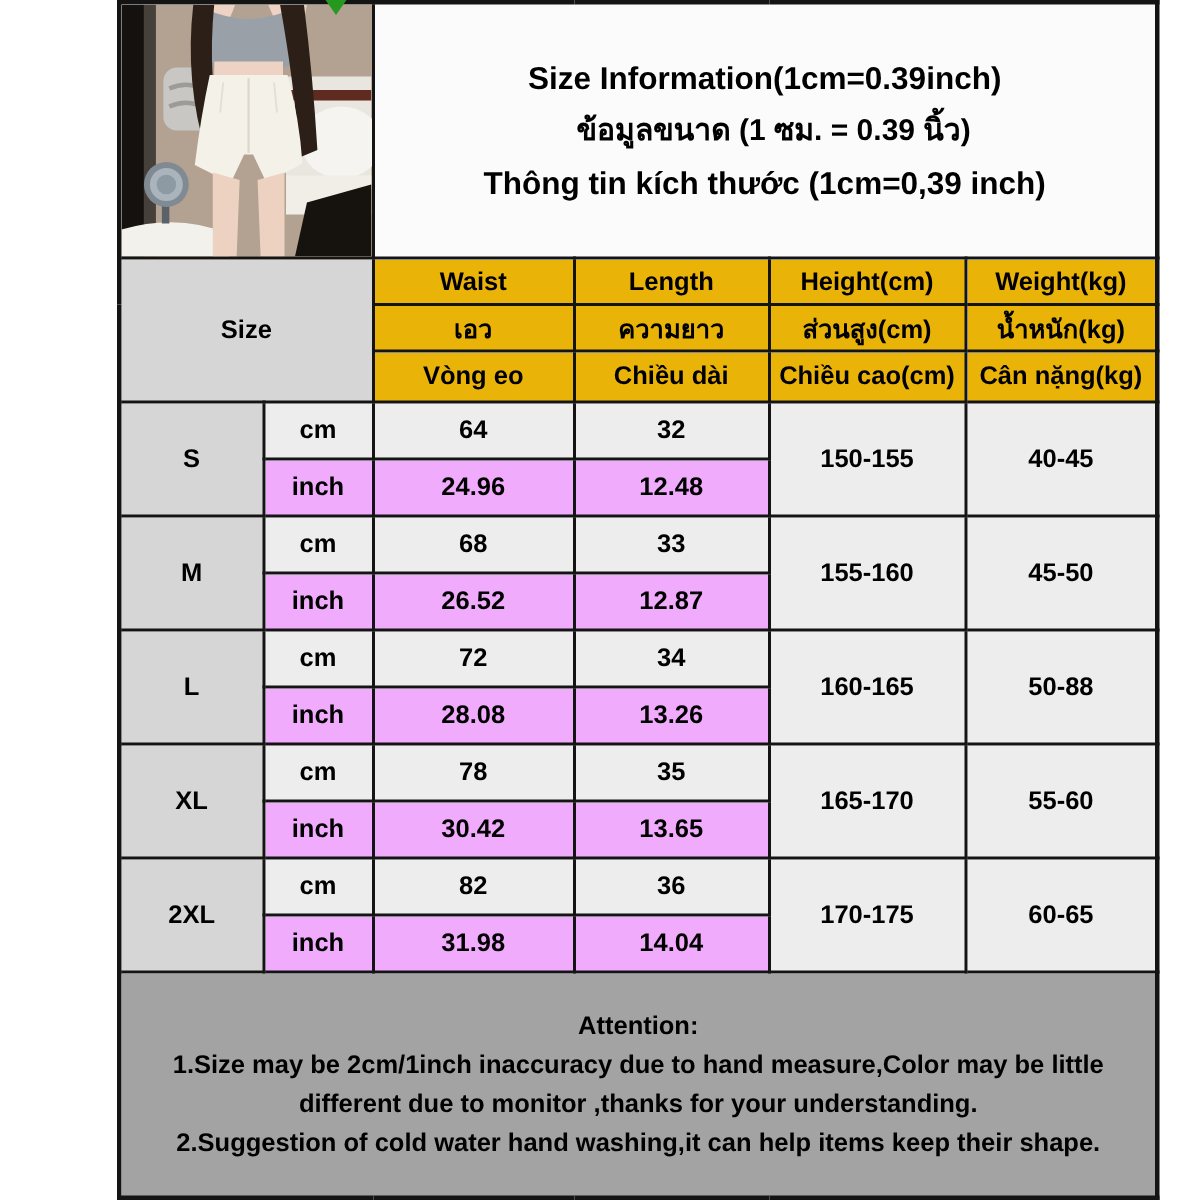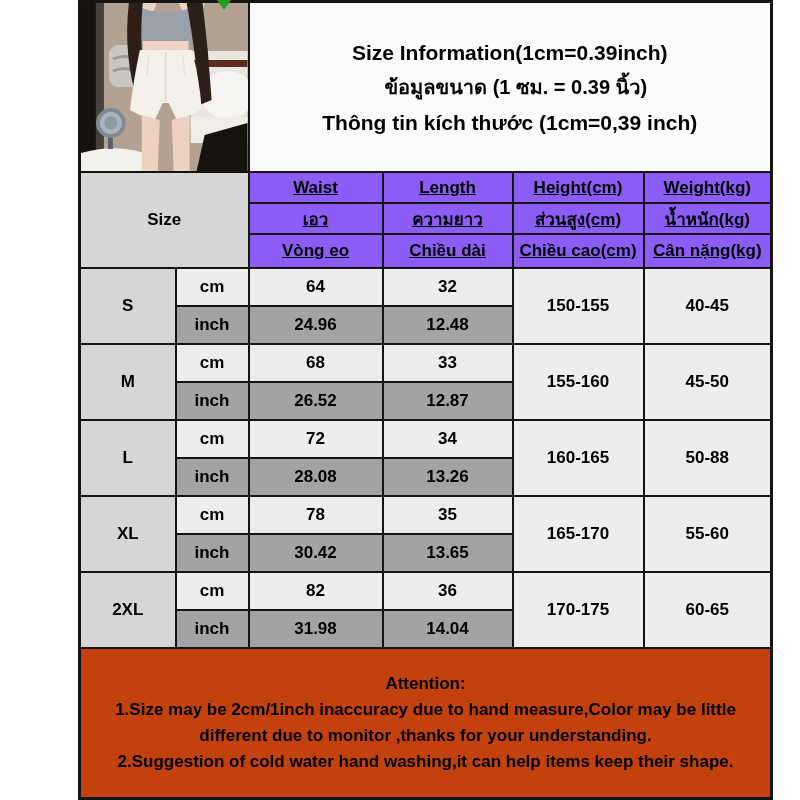--- a/index.html
+++ b/index.html
@@ -16,38 +16,38 @@
   table.size-chart td{
     border:2px solid #141414;
     text-align:center;vertical-align:middle;
     font-weight:bold;font-size:17px;
     padding:0;overflow:hidden;
   }
   
   col.c1{width:96px;} col.c2{width:73px;} col.c3{width:134px;}
   col.c4{width:130px;} col.c5{width:131px;} col.c6{width:128px;}
   
-  .hdr{background:#8b5cf6;text-decoration:underline;}
+  .hdr{background:#eab308;}
   .shade{background:#ededed;}
-  .white{background:#a3a3a3;}
+  .white{background:#f0abfc;}
   
   td.photo-cell{height:168px;background:#b3a291;padding:0;}
   td.title-cell{background:#fbfbfb;}
   .title-line{font-weight:bold;font-size:21px;line-height:35px;}
   .title-line.th{font-size:20px;margin-left:12px;}
   
   td.size-big{background:#d6d6d6;font-size:38px;font-weight:bold;}
   tr.hrow td{height:29px;}
   tr.hrow-last td{height:32px;margin-left:44px;}
   
   tr.drow td{height:36px;}
   td.size-label{background:#d6d6d6;font-size:19px;}
   
   td.attn{
-    background:#c2410c;height:148px;vertical-align:top;
+    background:#a3a3a3;height:148px;vertical-align:top;
     text-align:left;font-weight:normal;font-size:17.5px;
     padding:3px 8px 0 6px;line-height:26px;
   }
   .photo-wrap{width:100%;height:168px;}
   .photo-wrap svg{display:block;}
   
   .green-mark{
     position:absolute;left:163px;top:0;width:0;height:0;
     border-left:7px solid transparent;border-right:7px solid transparent;
     border-top:10px solid #25991f;

